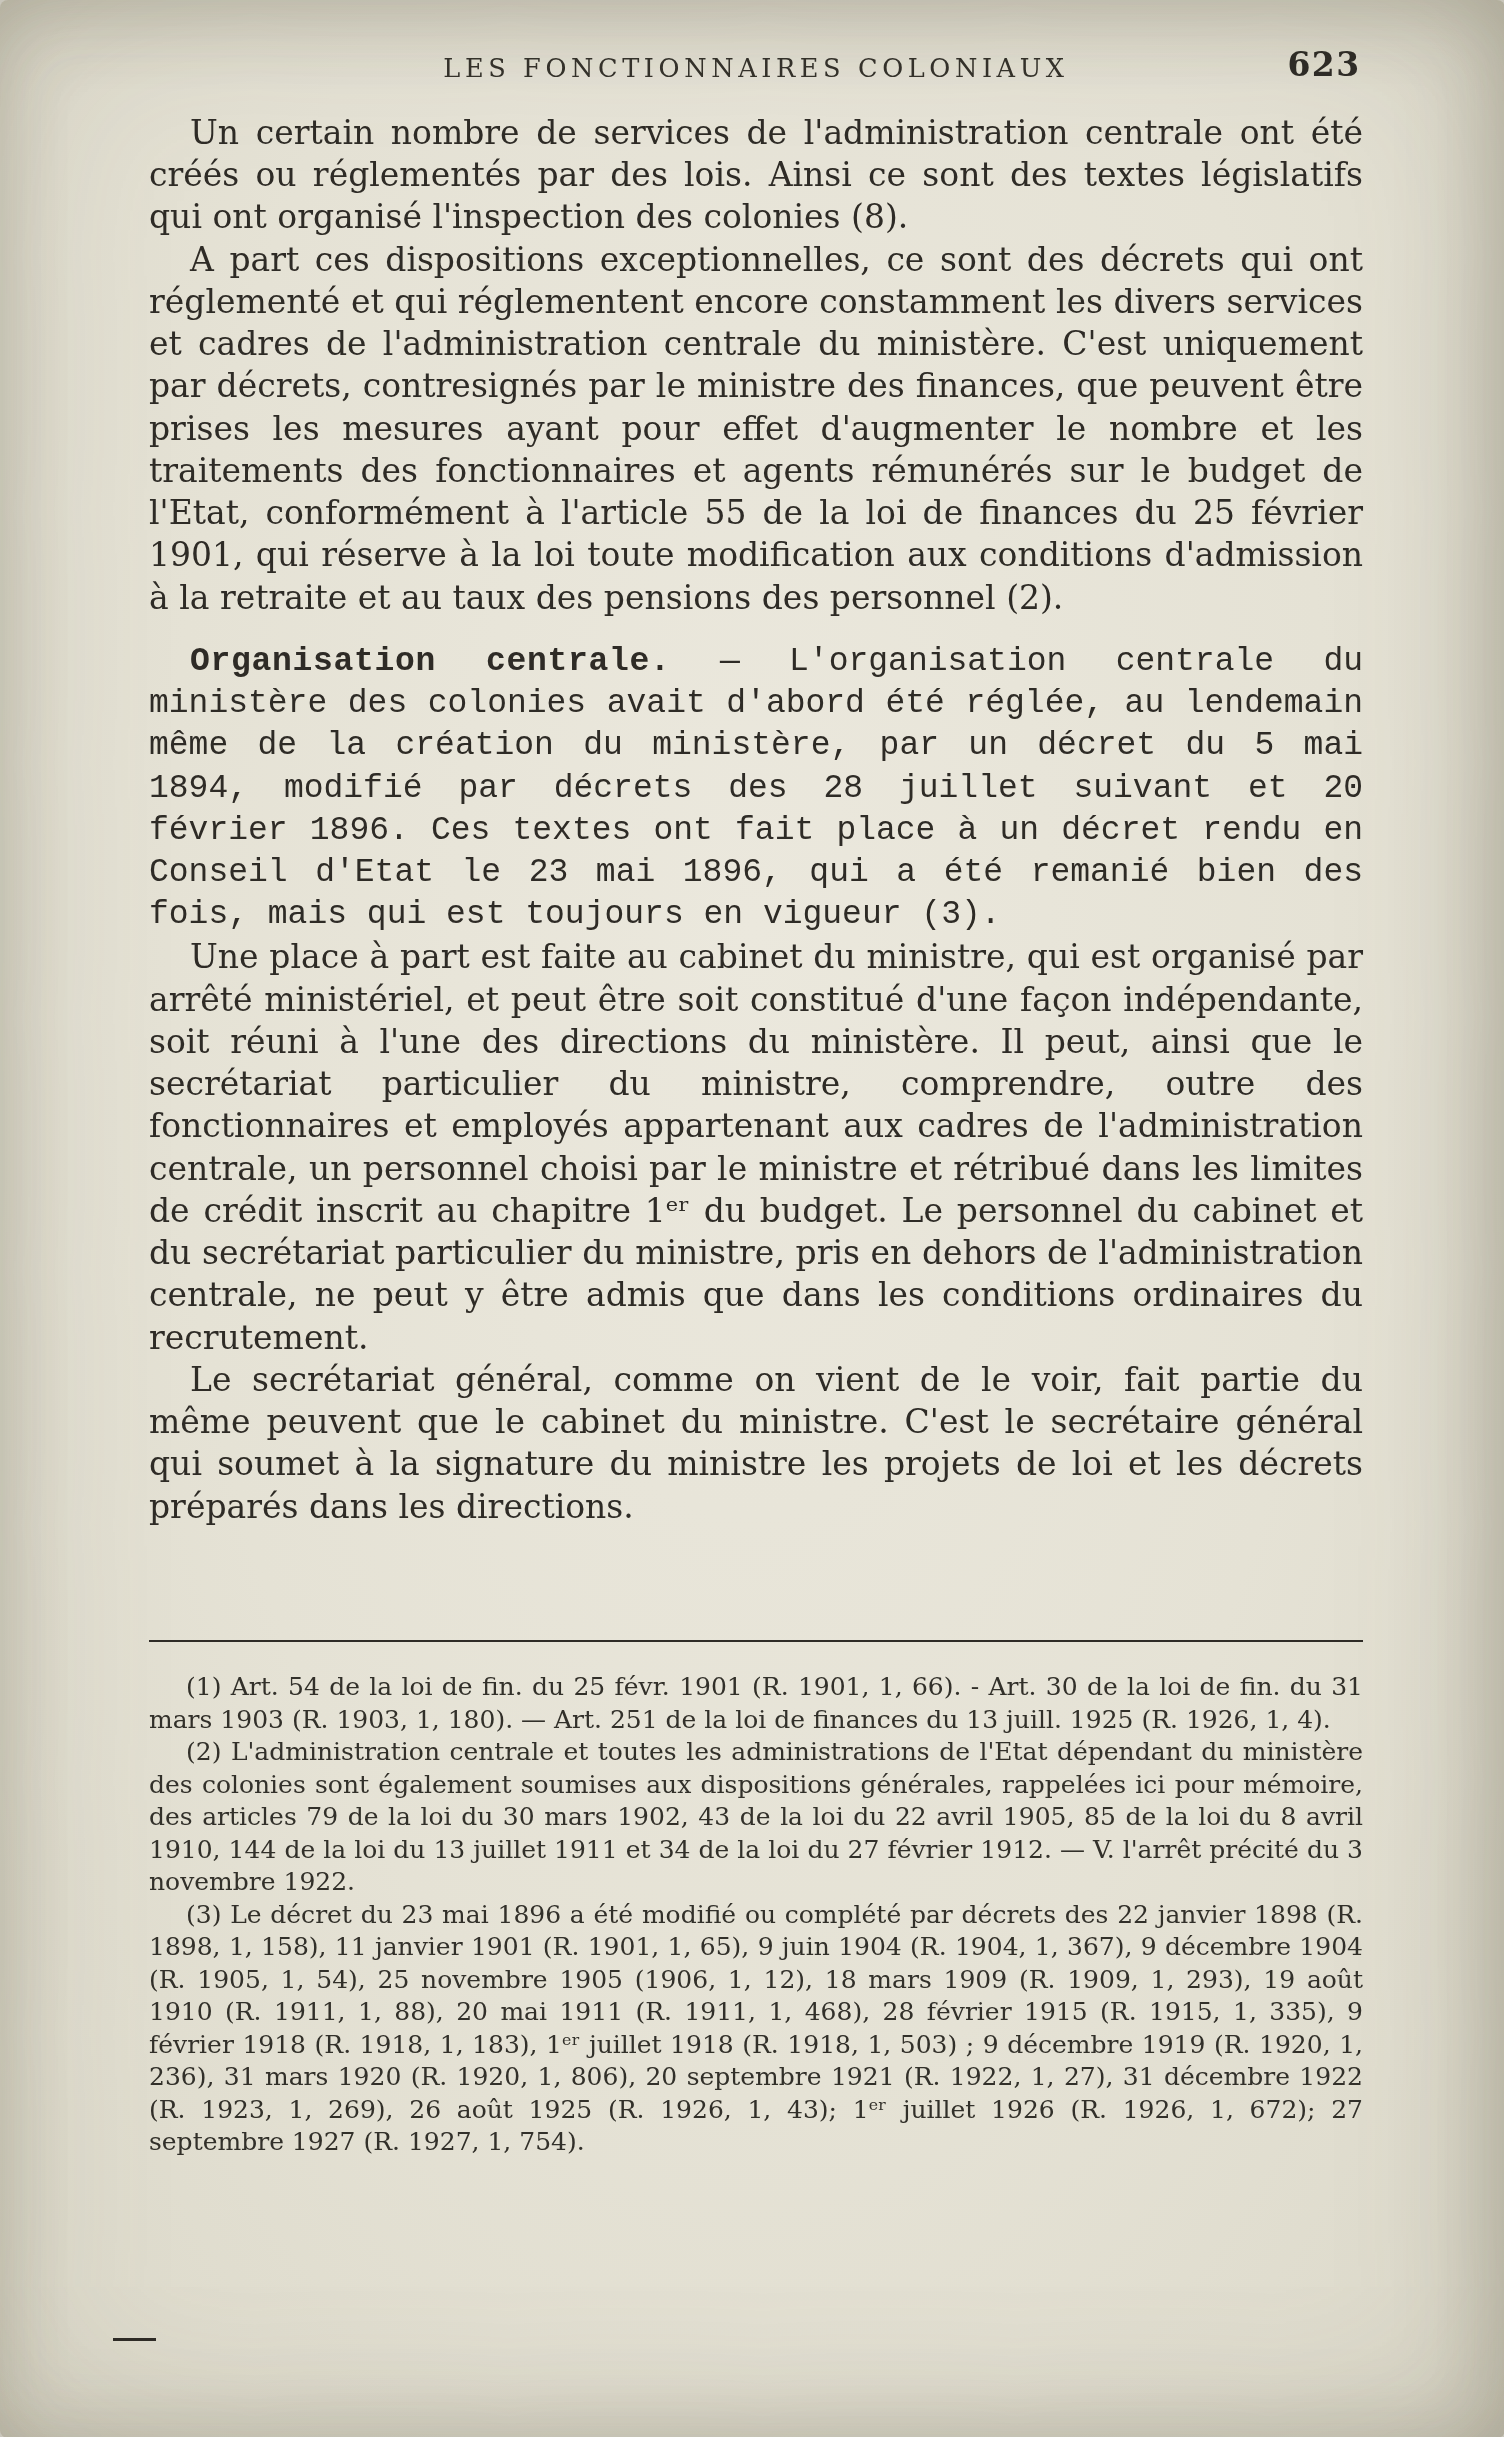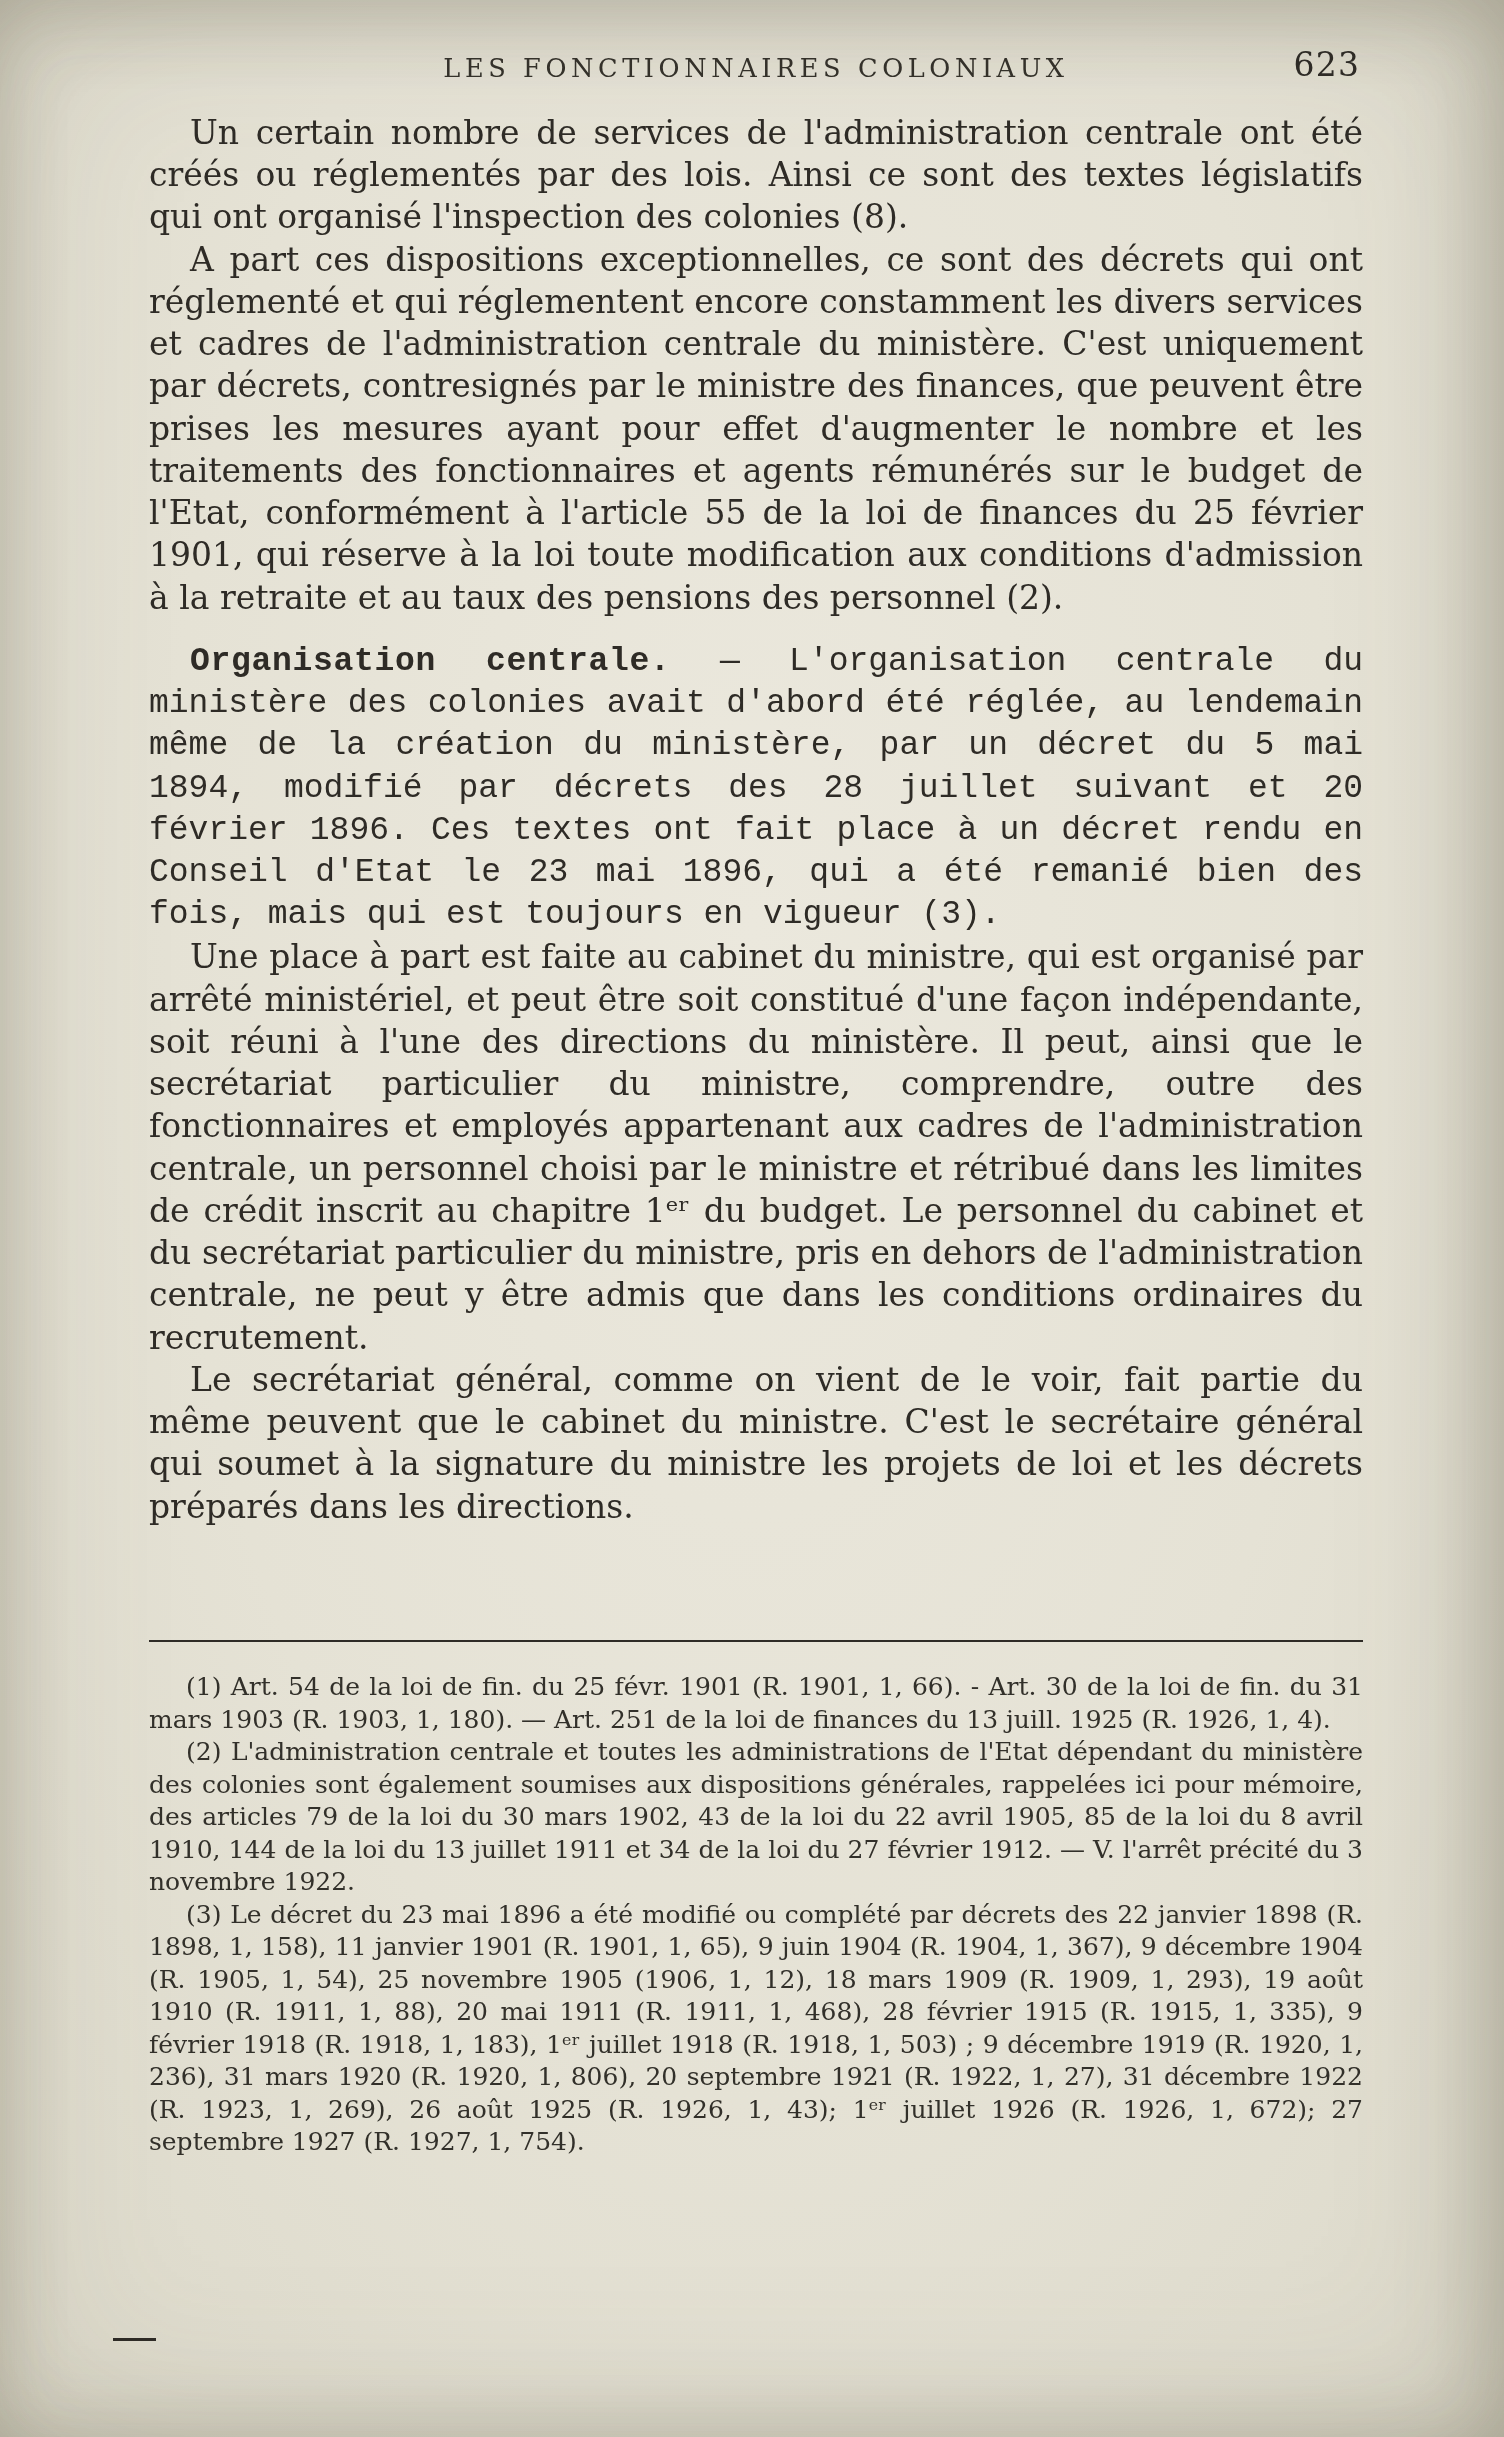--- a/index.html
+++ b/index.html
@@ -13,20 +13,21 @@
     position: relative;
     width: 1505px;
     height: 2438px;
     color: #2e2b26;
     background: radial-gradient(ellipse at 50% 38%, #ebe8dd 0%, #e5e2d5 55%, #dcd9ca 100%);
     box-shadow:
       inset -22px 0 92px rgba(92, 84, 64, 0.20),
       inset 0 15.7px 72px rgba(92, 84, 64, 0.16),
       inset 0 0 183px rgba(100, 92, 72, 0.16);
     overflow: hidden;
+    border-radius: 8px;
   }
   .inner {
     position: absolute;
     left: 149px;
     top: 48px;
     width: 1214px;
   }
   .running-head {
     position: relative;
     height: 47px;
@@ -42,20 +43,21 @@
     white-space: nowrap;
     color: #34312a;
   }
   .folio {
     position: absolute;
     right: 2.6px;
     top: -2.6px;
     font-size: 33px;
     letter-spacing: 1.3px;
     color: #2e2b26;
+    font-weight: bold;
   }
   .body-text {
     font-size: 33px;
     line-height: 1.28;
     text-align: justify;
   }
   .para {
     margin: 0;
     text-indent: 41px;
   }

